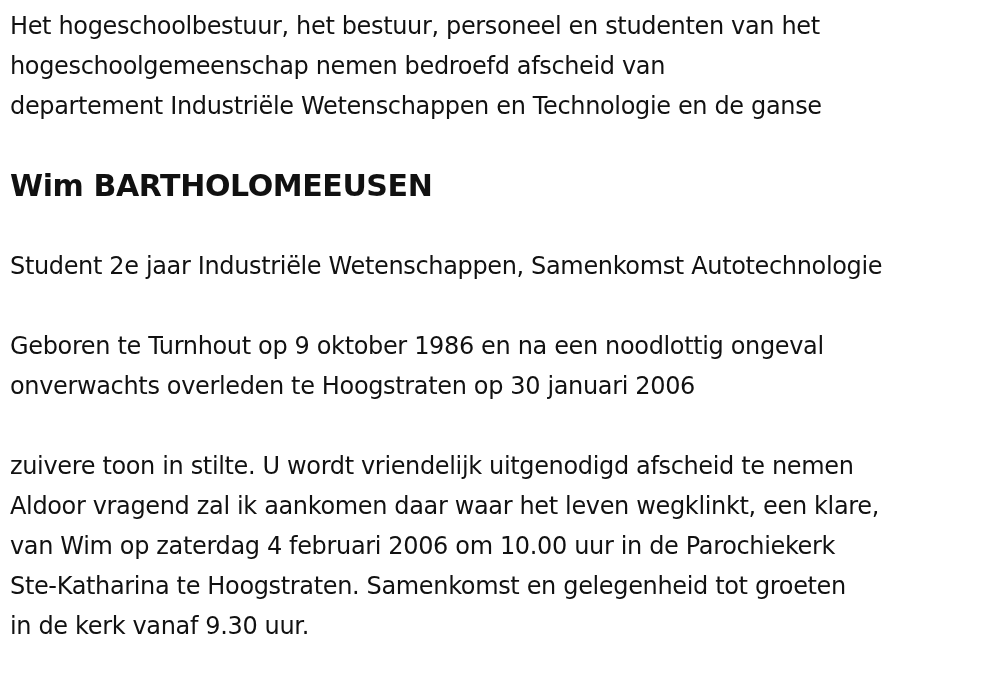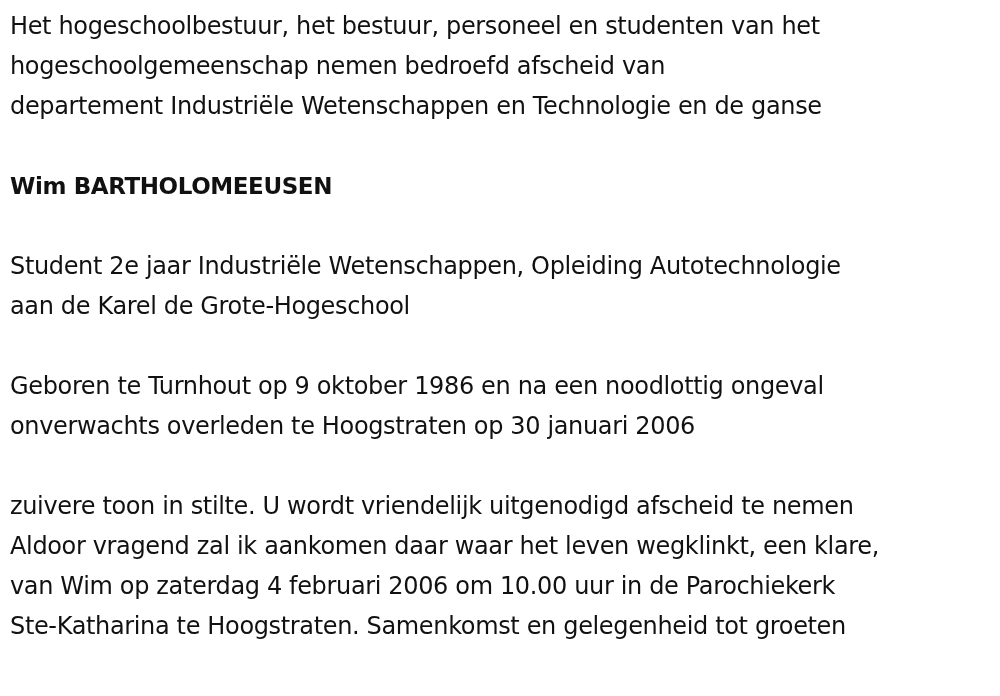--- a/index.html
+++ b/index.html
@@ -30,21 +30,21 @@
       white-space: nowrap;
     }
     .para .line {
       display: block;
     }
     .gap {
       height: 40px;
     }
     .name {
       font-weight: bold;
-      font-size: 23px;
+      font-size: 30px;
       letter-spacing: -0.4px;
     }
   </style>
 </head>
 <body>
 
 <div class="doc">
 
   <p class="para">
     <span class="line">Het hogeschoolbestuur, het bestuur, personeel en studenten van het</span>
@@ -52,33 +52,33 @@
     <span class="line">departement Industriële Wetenschappen en Technologie en de ganse</span>
   </p>
 
   <div class="gap"></div>
 
   <p class="para name">Wim BARTHOLOMEEUSEN</p>
 
   <div class="gap"></div>
 
   <p class="para">
-    <span class="line">Student 2e jaar Industriële Wetenschappen, Opleiding Autotechnologie</span>
-    <span class="line">aan de Karel de Grote-Hogeschool</span>
+    <span class="line">Student 2e jaar Industriële Wetenschappen, Samenkomst Autotechnologie</span>
   </p>
 
   <div class="gap"></div>
 
   <p class="para">
     <span class="line">Geboren te Turnhout op 9 oktober 1986 en na een noodlottig ongeval</span>
     <span class="line">onverwachts overleden te Hoogstraten op 30 januari 2006</span>
   </p>
 
   <div class="gap"></div>
 
   <p class="para">
     <span class="line">zuivere toon in stilte. U wordt vriendelijk uitgenodigd afscheid te nemen</span>
     <span class="line">Aldoor vragend zal ik aankomen daar waar het leven wegklinkt, een klare,</span>
     <span class="line">van Wim op zaterdag 4 februari 2006 om 10.00 uur in de Parochiekerk</span>
     <span class="line">Ste-Katharina te Hoogstraten. Samenkomst en gelegenheid tot groeten</span>
+    <span class="line">in de kerk vanaf 9.30 uur.</span>
   </p>
 
 </div>
 
 </body></html>

